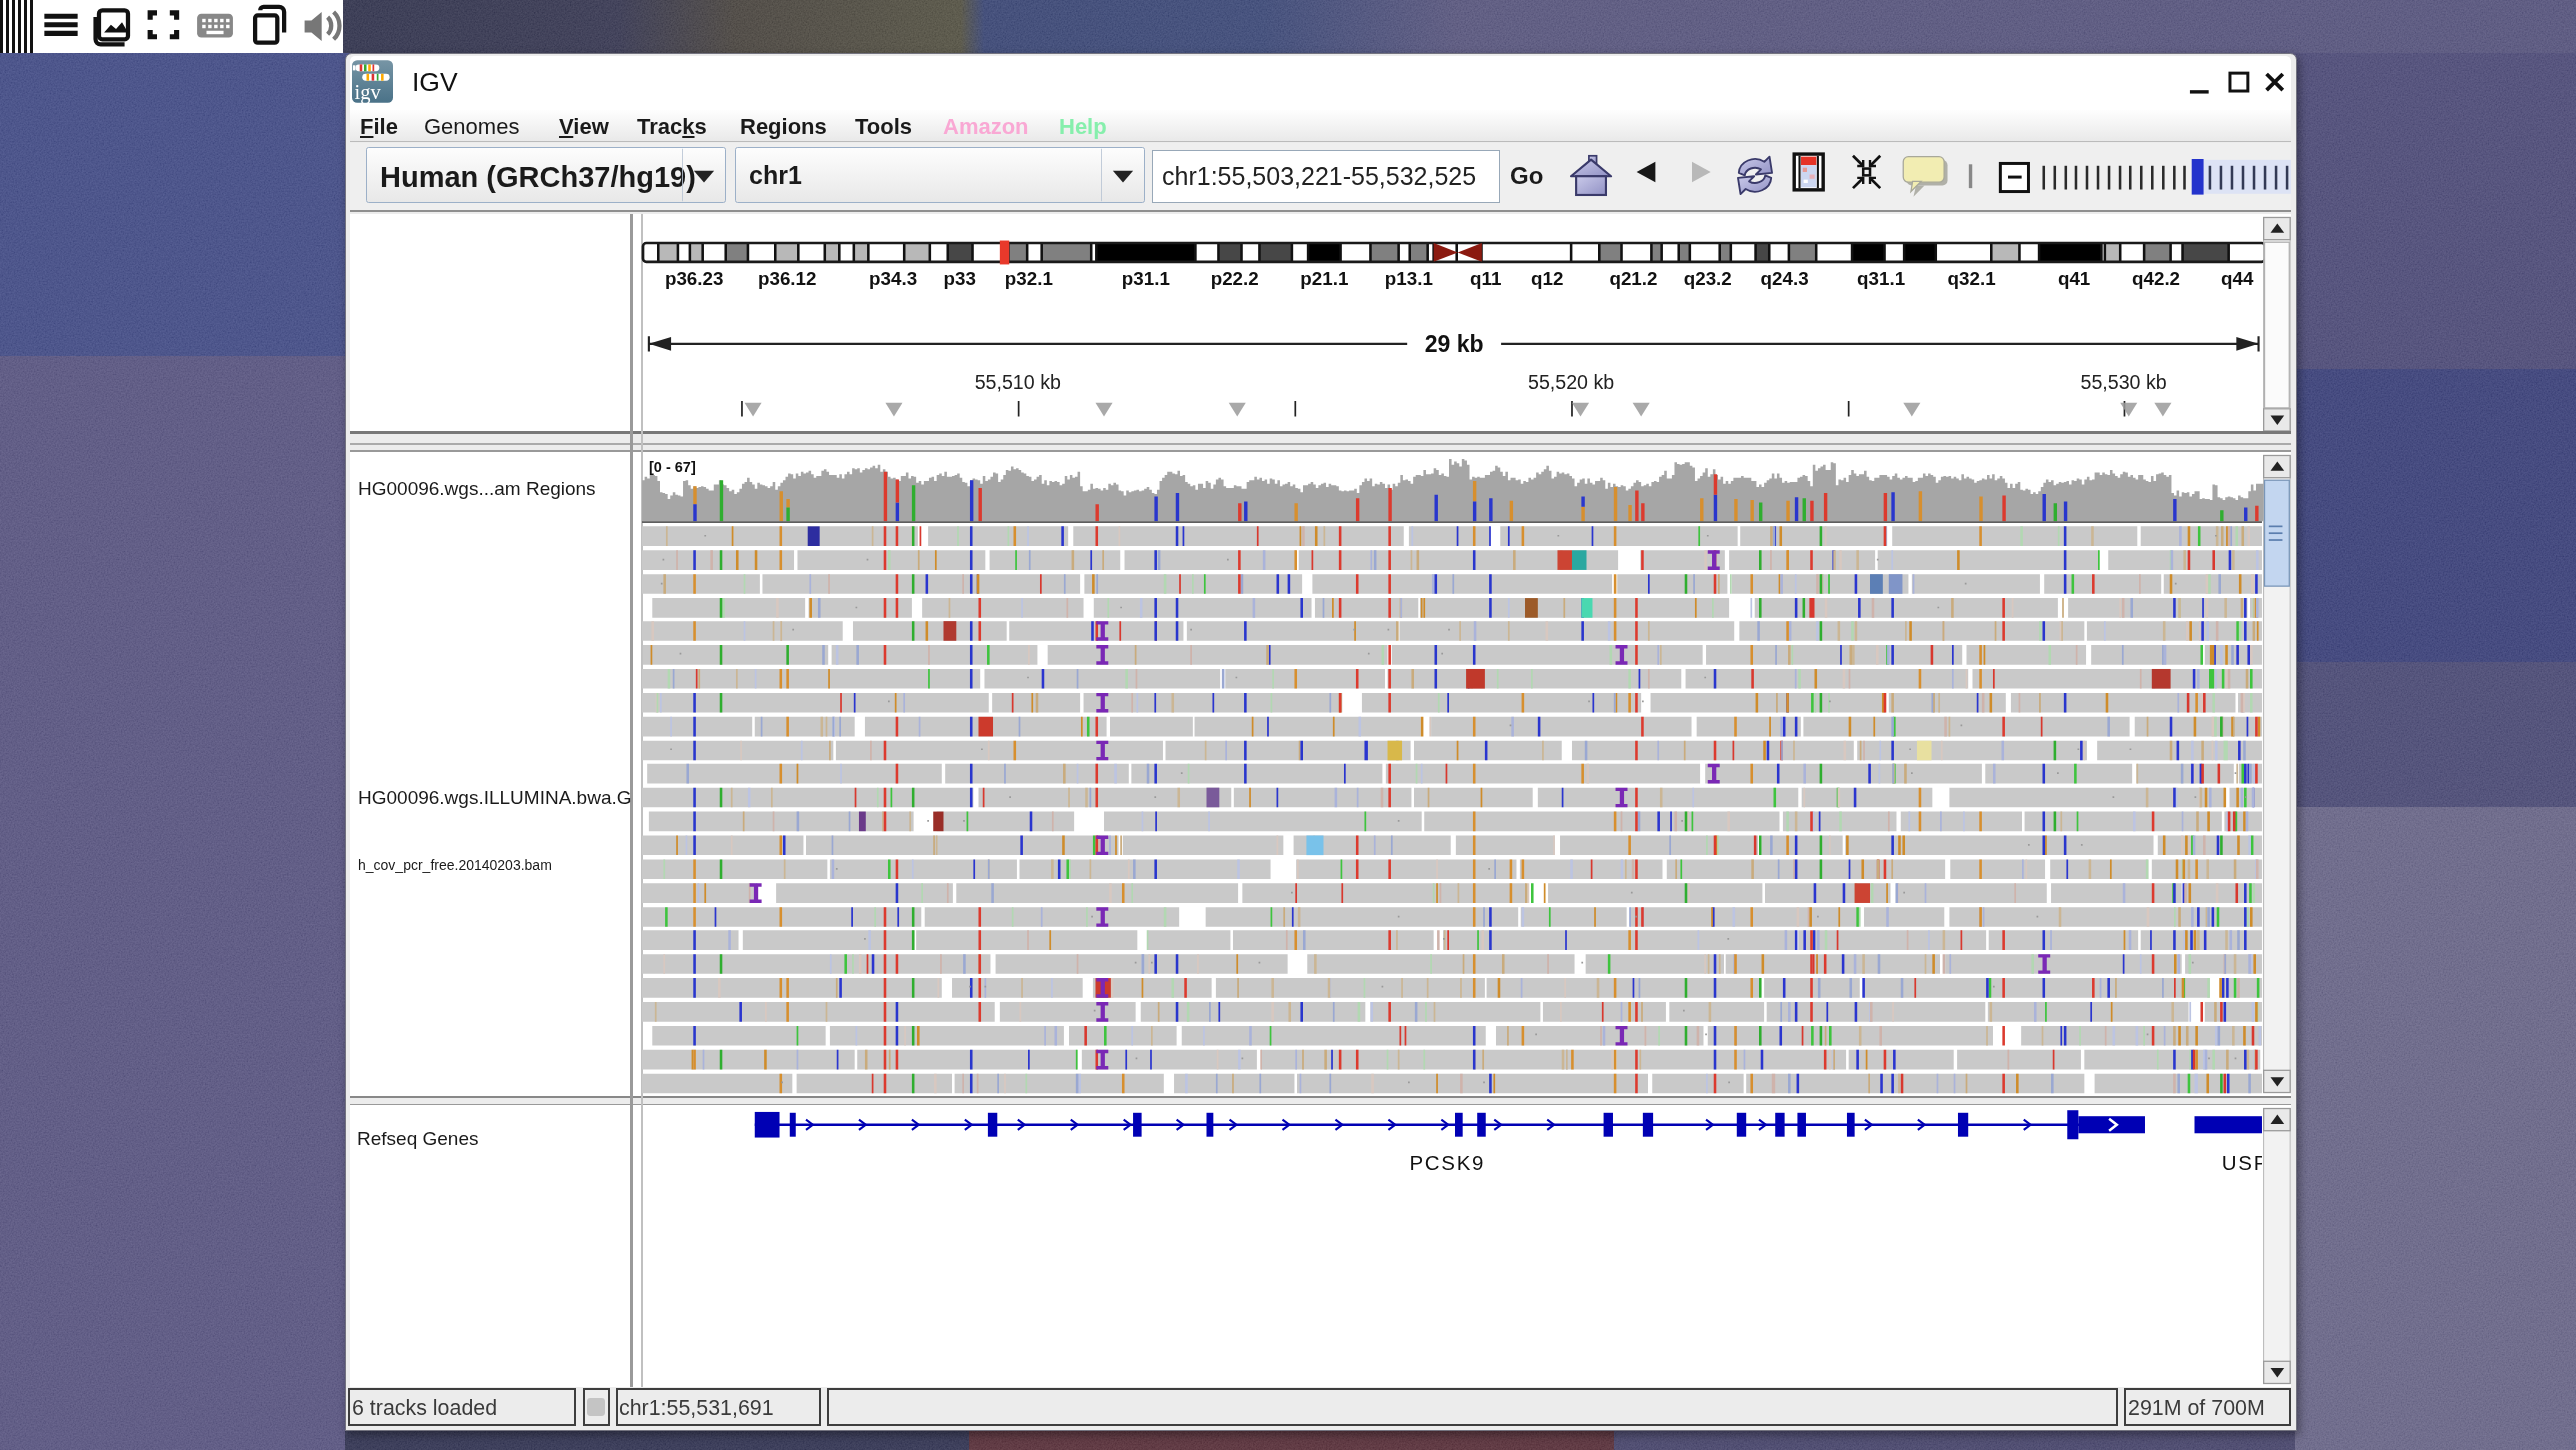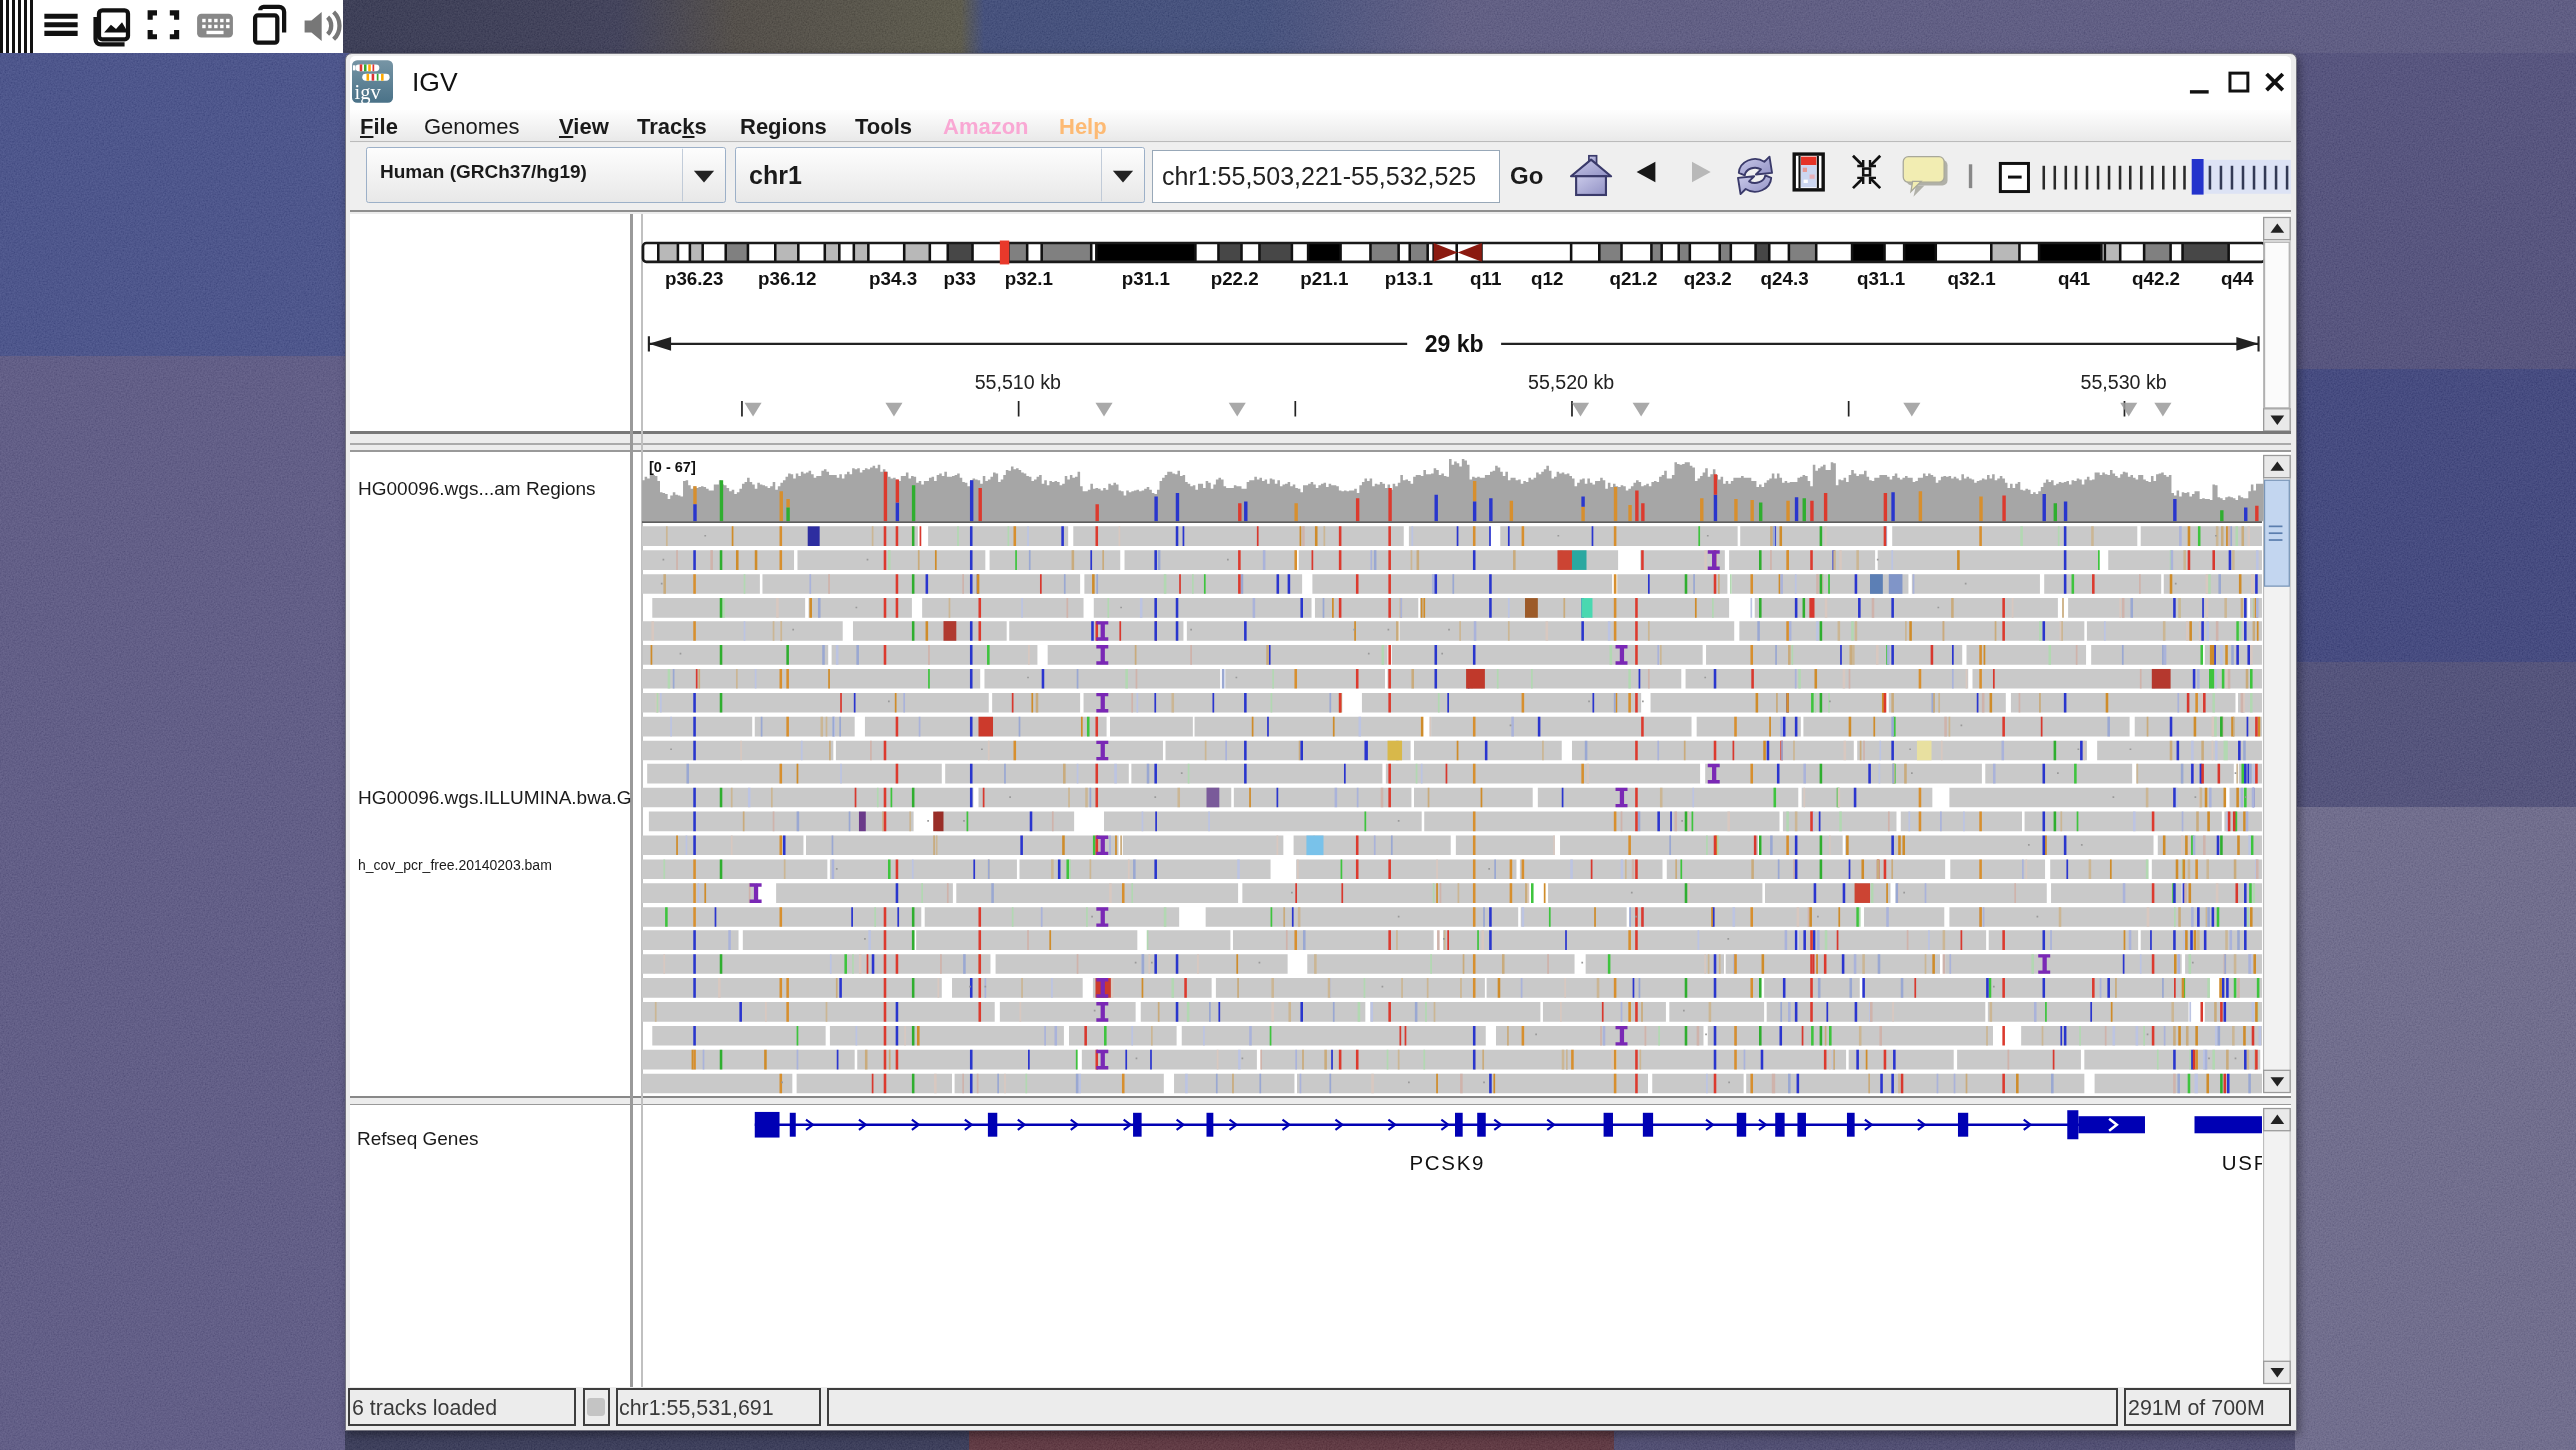--- a/index.html
+++ b/index.html
@@ -82,24 +82,24 @@
 <path d="M104 7l19 19M123 7l-19 19" stroke="#111" stroke-width="4.5"></path>
 </svg>
 <div class="abs" style="left:350px;top:110px;width:1941px;height:32px;background:linear-gradient(#fefefe,#e9e9e9);border-bottom:0.9px solid #bbb"></div>
 <div class="abs" style="left:360px;top:114px;font-size:22px;font-weight:bold;color:#1a1a1a"><span style="text-decoration:underline">F</span>ile</div>
 <div class="abs" style="left:424px;top:114px;font-size:22px;font-weight:normal;color:#1a1a1a">Genomes</div>
 <div class="abs" style="left:559px;top:114px;font-size:22px;font-weight:bold;color:#1a1a1a"><span style="text-decoration:underline">V</span>iew</div>
 <div class="abs" style="left:637px;top:114px;font-size:22px;font-weight:bold;color:#1a1a1a">Trac<span style="text-decoration:underline">k</span>s</div>
 <div class="abs" style="left:740px;top:114px;font-size:22px;font-weight:bold;color:#1a1a1a">Regions</div>
 <div class="abs" style="left:855px;top:114px;font-size:22px;font-weight:bold;color:#1a1a1a">Tools</div>
 <div class="abs" style="left:943px;top:114px;font-size:22px;font-weight:bold;color:#f9a8d4">Amazon</div>
-<div class="abs" style="left:1059px;top:114px;font-size:22px;font-weight:bold;color:#fdba74">Help</div>
+<div class="abs" style="left:1059px;top:114px;font-size:22px;font-weight:bold;color:#86efac">Help</div>
 <div class="abs" style="left:350px;top:143px;width:1941px;height:69px;background:#efefef;border-bottom:2.6px solid #8f8f8f"></div>
 <div class="abs" style="left:366px;top:147px;width:360px;height:56px;background:linear-gradient(#fdfdfd,#e8e8e8);border:1.7px solid #9cb0c8;border-radius:2.6px"></div>
-<div class="abs" style="left:380px;top:161px;font-size:19px;font-weight:bold;color:#1a1a1a">Human (GRCh37/hg19)</div>
+<div class="abs" style="left:380px;top:161px;font-size:29px;font-weight:bold;color:#1a1a1a">Human (GRCh37/hg19)</div>
 <svg class="abs" style="left:682px;top:147px" width="44" height="56" viewBox="0 0 52 66">
     <path d="M0 2V64" stroke="#b8c4d4" stroke-width="2"></path>
     <path d="M14 28l12 14 12-14z" fill="#222"></path>
   </svg>
 <div class="abs" style="left:735px;top:147px;width:410px;height:56px;background:linear-gradient(#fdfdfd,#e8e8e8);border:1.7px solid #9cb0c8;border-radius:2.6px"></div>
 <div class="abs" style="left:749px;top:161px;font-size:25px;font-weight:bold;color:#1a1a1a">chr1</div>
 <svg class="abs" style="left:1101px;top:147px" width="44" height="56" viewBox="0 0 52 66">
     <path d="M0 2V64" stroke="#b8c4d4" stroke-width="2"></path>
     <path d="M14 28l12 14 12-14z" fill="#222"></path>
   </svg>

